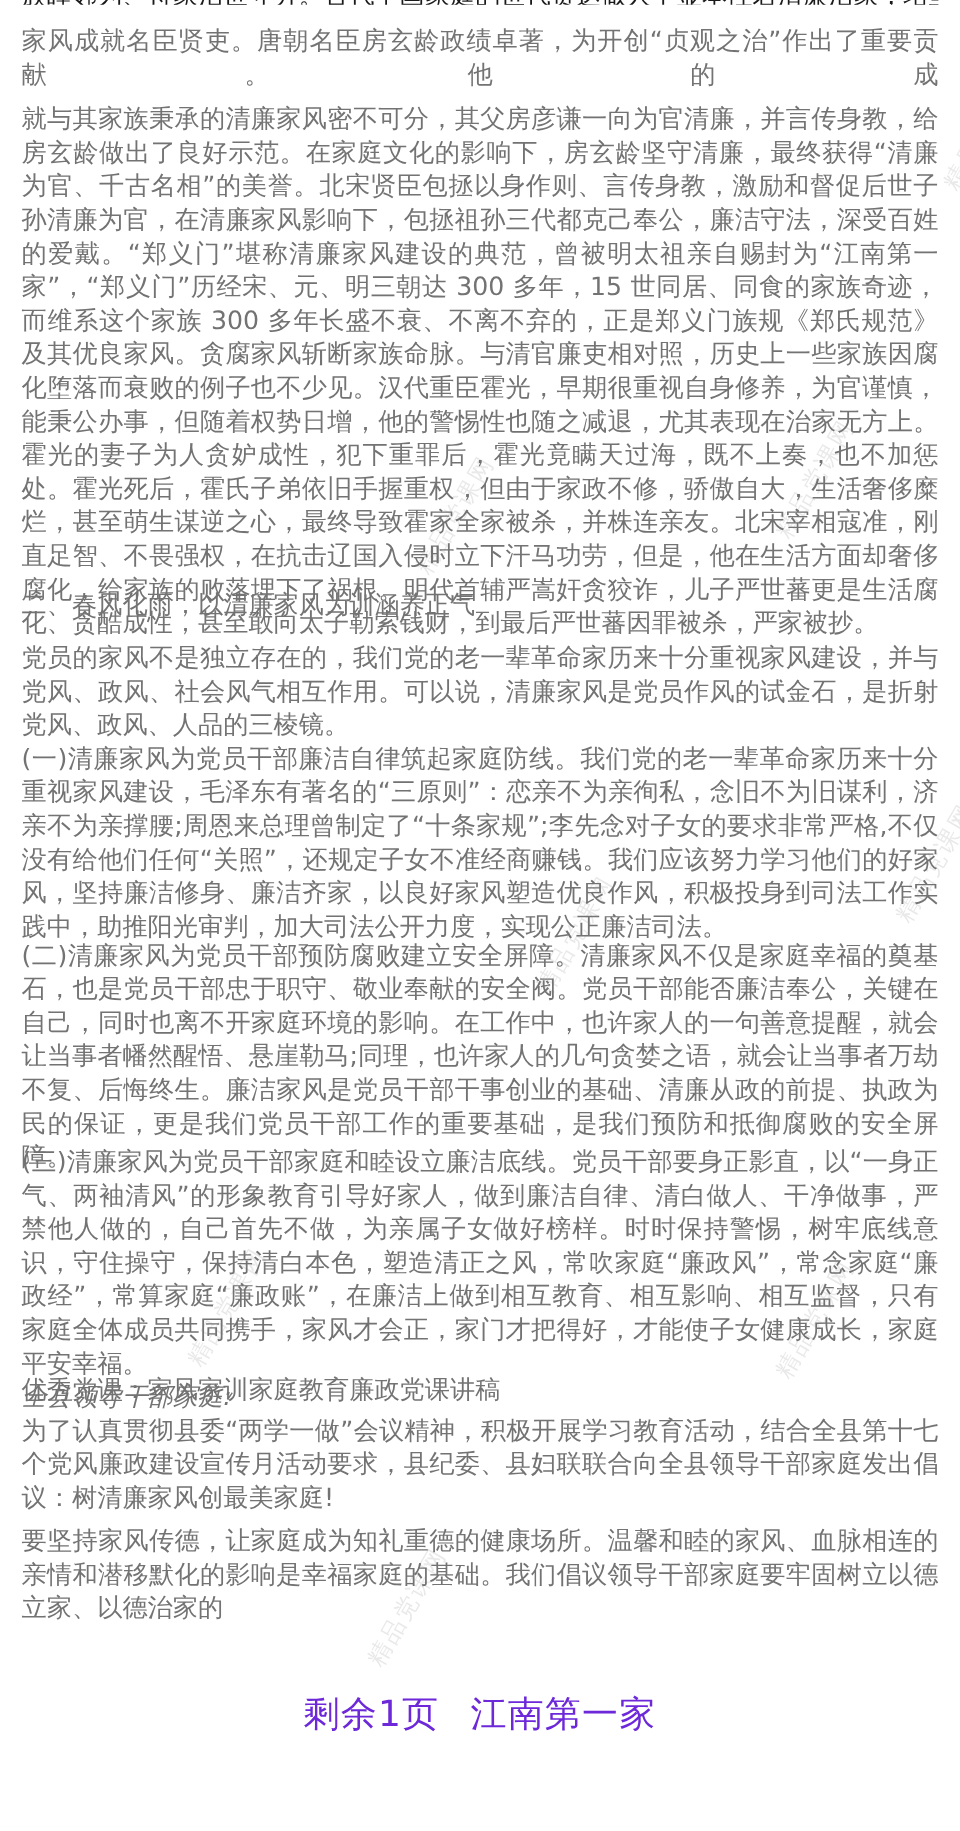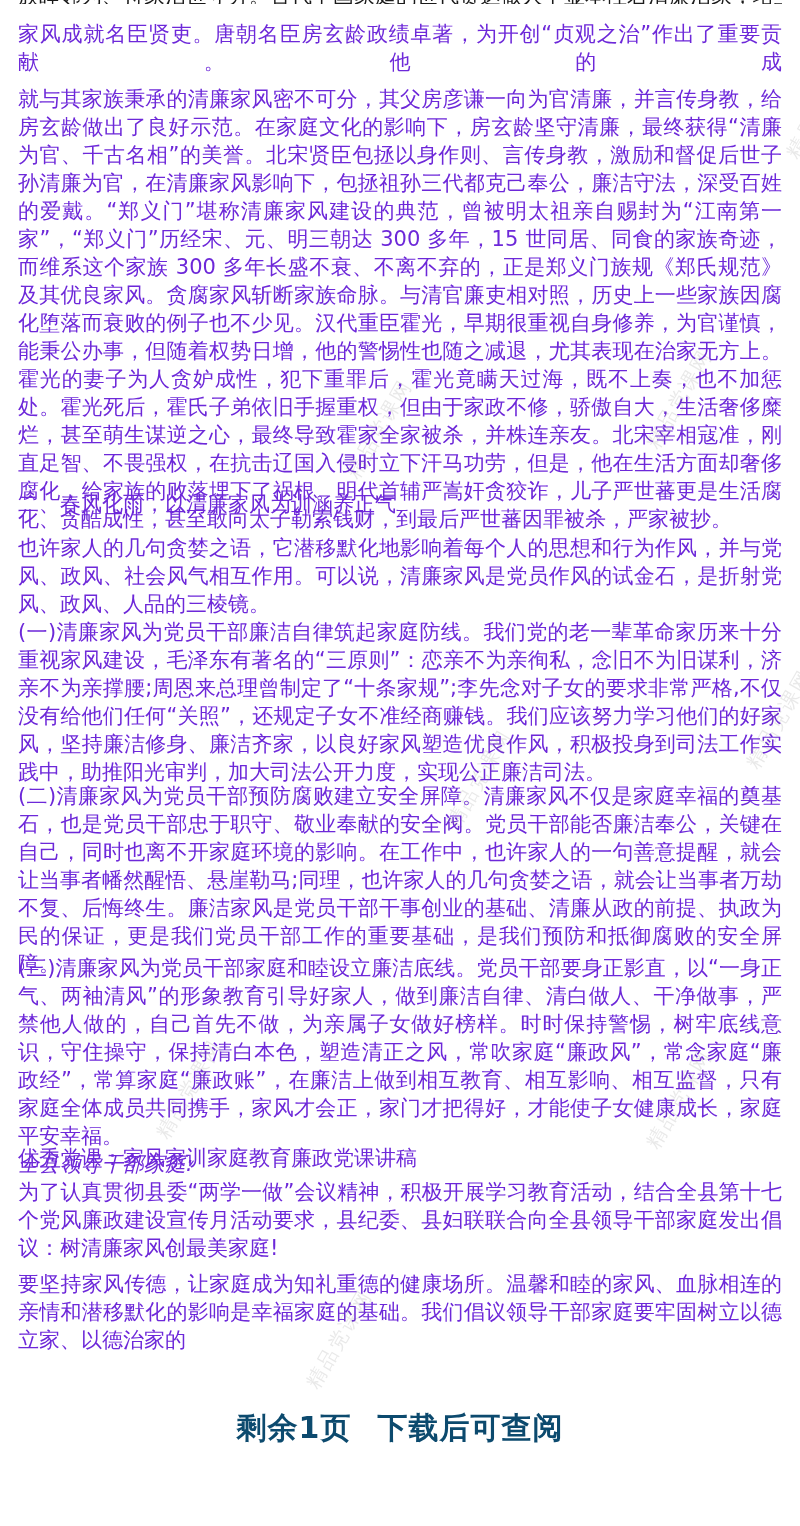--- a/index.html
+++ b/index.html
@@ -76,21 +76,21 @@
   .block {
     position: absolute;
     left: 18px;
     width: 764px;
   }
   .block p {
     margin: 0;
     font-size: 21px;
     line-height: 28px;
     text-align: justify;
-    color: #6d28d9;
+    color: #737373;
     word-break: break-all;
   }
   .block p.lastjust {
     text-align-last: justify;
   }
   .block p.plain {
     text-align-last: left;
   }
 
   
@@ -98,22 +98,22 @@
     position: absolute;
     left: 0;
     top: 1408px;
     width: 800px;
     text-align: center;
     z-index: 4;
   }
   .footer-notice .notice-text {
     display: inline-block;
     font-size: 30px;
-    font-weight: bold;
-    color: #0c4a6e;
+    font-weight: normal;
+    color: #6d28d9;
     letter-spacing: 1px;
     font-family: "DejaVu Sans", "Liberation Sans", sans-serif;
   }
   .footer-notice .gapspace {
     display: inline-block;
     width: 26px;
   }
 </style>
 </head>
 <body>
@@ -143,21 +143,21 @@
 
     <div class="block" style="top:85px;">
       <p>就与其家族秉承的清廉家风密不可分，其父房彦谦一向为官清廉，并言传身教，给房玄龄做出了良好示范。在家庭文化的影响下，房玄龄坚守清廉，最终获得“清廉为官、千古名相”的美誉。北宋贤臣包拯以身作则、言传身教，激励和督促后世子孙清廉为官，在清廉家风影响下，包拯祖孙三代都克己奉公，廉洁守法，深受百姓的爱戴。“郑义门”堪称清廉家风建设的典范，曾被明太祖亲自赐封为“江南第一家”，“郑义门”历经宋、元、明三朝达 300 多年，15 世同居、同食的家族奇迹，而维系这个家族 300 多年长盛不衰、不离不弃的，正是郑义门族规《郑氏规范》及其优良家风。贪腐家风斩断家族命脉。与清官廉吏相对照，历史上一些家族因腐化堕落而衰败的例子也不少见。汉代重臣霍光，早期很重视自身修养，为官谨慎，能秉公办事，但随着权势日增，他的警惕性也随之减退，尤其表现在治家无方上。霍光的妻子为人贪妒成性，犯下重罪后，霍光竟瞒天过海，既不上奏，也不加惩处。霍光死后，霍氏子弟依旧手握重权，但由于家政不修，骄傲自大，生活奢侈糜烂，甚至萌生谋逆之心，最终导致霍家全家被杀，并株连亲友。北宋宰相寇准，刚直足智、不畏强权，在抗击辽国入侵时立下汗马功劳，但是，他在生活方面却奢侈腐化，给家族的败落埋下了祸根。明代首辅严嵩奸贪狡诈，儿子严世蕃更是生活腐化、贪酷成性，甚至敢向太子勒索钱财，到最后严世蕃因罪被杀，严家被抄。</p>
     </div>
 
     <div class="block" style="top:490px;">
       <p class="plain">二、春风化雨，以清廉家风为训涵养正气</p>
     </div>
 
     <div class="block" style="top:534px;">
-      <p>也许家人的几句贪婪之语，它潜移默化地影响着每个人的思想和行为作风，并与党风、政风、社会风气相互作用。可以说，清廉家风是党员作风的试金石，是折射党风、政风、人品的三棱镜。</p>
+      <p>党员的家风不是独立存在的，我们党的老一辈革命家历来十分重视家风建设，并与党风、政风、社会风气相互作用。可以说，清廉家风是党员作风的试金石，是折射党风、政风、人品的三棱镜。</p>
     </div>
 
     <div class="block" style="top:618px;">
       <p>(一)清廉家风为党员干部廉洁自律筑起家庭防线。我们党的老一辈革命家历来十分重视家风建设，毛泽东有著名的“三原则”：恋亲不为亲徇私，念旧不为旧谋利，济亲不为亲撑腰;周恩来总理曾制定了“十条家规”;李先念对子女的要求非常严格,不仅没有给他们任何“关照”，还规定子女不准经商赚钱。我们应该努力学习他们的好家风，坚持廉洁修身、廉洁齐家，以良好家风塑造优良作风，积极投身到司法工作实践中，助推阳光审判，加大司法公开力度，实现公正廉洁司法。</p>
     </div>
 
     <div class="block" style="top:782px;">
       <p>(二)清廉家风为党员干部预防腐败建立安全屏障。清廉家风不仅是家庭幸福的奠基石，也是党员干部忠于职守、敬业奉献的安全阀。党员干部能否廉洁奉公，关键在自己，同时也离不开家庭环境的影响。在工作中，也许家人的一句善意提醒，就会让当事者幡然醒悟、悬崖勒马;同理，也许家人的几句贪婪之语，就会让当事者万劫不复、后悔终生。廉洁家风是党员干部干事创业的基础、清廉从政的前提、执政为民的保证，更是我们党员干部工作的重要基础，是我们预防和抵御腐败的安全屏障。</p>
     </div>
 
@@ -177,16 +177,16 @@
       <p>为了认真贯彻县委“两学一做”会议精神，积极开展学习教育活动，结合全县第十七个党风廉政建设宣传月活动要求，县纪委、县妇联联合向全县领导干部家庭发出倡议：树清廉家风创最美家庭!</p>
     </div>
 
     <div class="block" style="top:1270px;">
       <p>要坚持家风传德，让家庭成为知礼重德的健康场所。温馨和睦的家风、血脉相连的亲情和潜移默化的影响是幸福家庭的基础。我们倡议领导干部家庭要牢固树立以德立家、以德治家的</p>
     </div>
 
   </div>
 
   <div class="footer-notice">
-    <span class="notice-text">剩余1页</span><span class="gapspace"></span><span class="notice-text">下载后可查阅</span>
+    <span class="notice-text">剩余1页</span><span class="gapspace"></span><span class="notice-text">江南第一家</span>
   </div>
 
 </div>
 
 </body></html>

